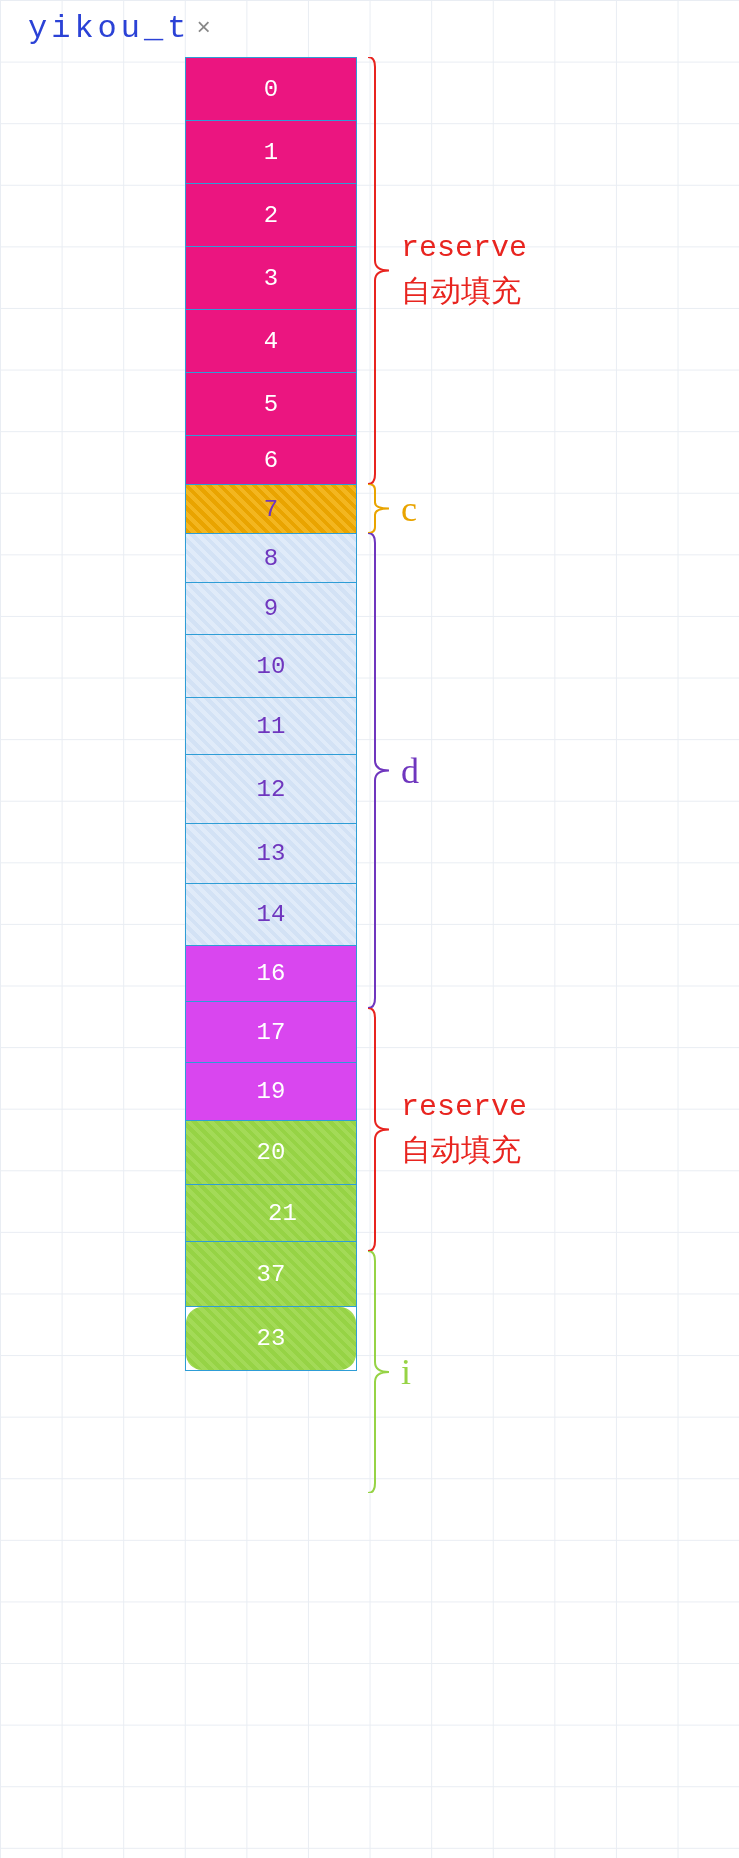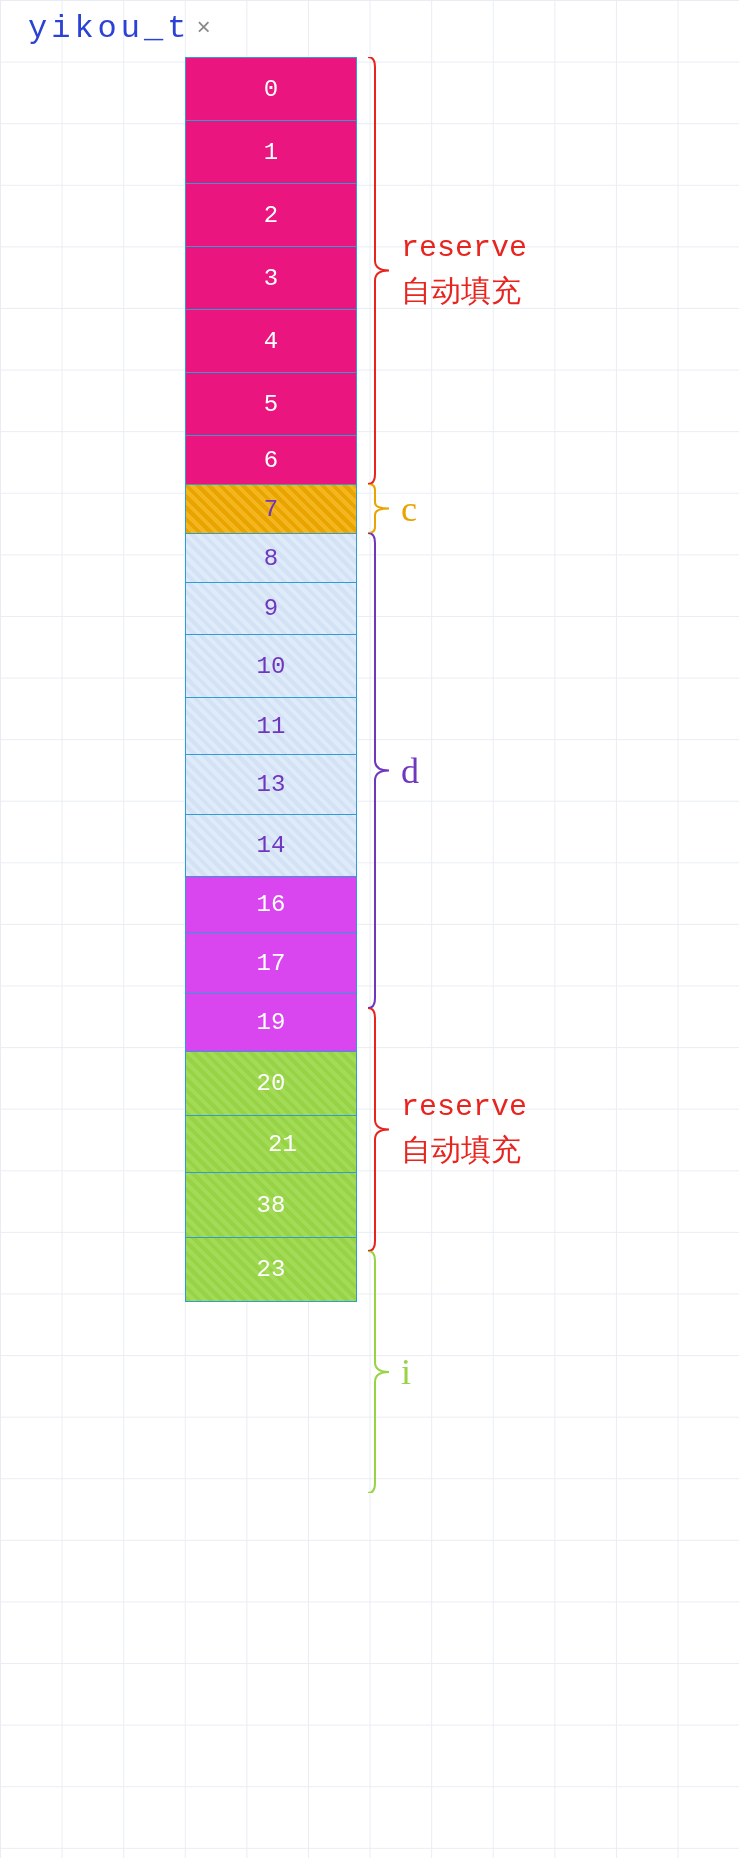--- a/index.html
+++ b/index.html
@@ -82,29 +82,30 @@
     <div class="cell pink">2</div>
     <div class="cell pink">3</div>
     <div class="cell pink">4</div>
     <div class="cell pink">5</div>
     <div class="cell pink" style="height: 49px;">6</div>
     <div class="cell orange">7</div>
     <div class="cell pale" style="height: 49px;">8</div>
     <div class="cell pale" style="height: 52px;">9</div>
     <div class="cell pale">10</div>
     <div class="cell pale" style="height: 57px;">11</div>
+    <div class="cell pale" style="height: 69px;">12</div>
     <div class="cell pale" style="height: 60px;">13</div>
     <div class="cell pale" style="height: 62px;">14</div>
     <div class="cell pink2" style="height: 56px;">16</div>
     <div class="cell pink2">17</div>
     <div class="cell pink2" style="height: 58px;">19</div>
     <div class="cell green" style="height: 64px;">20</div>
     <div class="cell green" style="height: 57px; padding-left: 23px;">21</div>
-    <div class="cell green" style="height: 65px;">38</div>
-    <div class="cell green" style="height: 63px;">23</div>
+    <div class="cell green" style="height: 65px;">37</div>
+    <div class="cell green" style="height: 63px; border-radius: 16px;">23</div>
   </div>
 
 <div id="braces">
     <div class="brace" style="left: 367px; top: 57px; height: 427px;">
       <svg viewBox="0 0 22 427" preserveAspectRatio="none">
     <path d="M 1 0
     Q 8 0 8 10
     L 8 203.5
     Q 8 213.5 22 213.5
     Q 8 213.5 8 223.5

